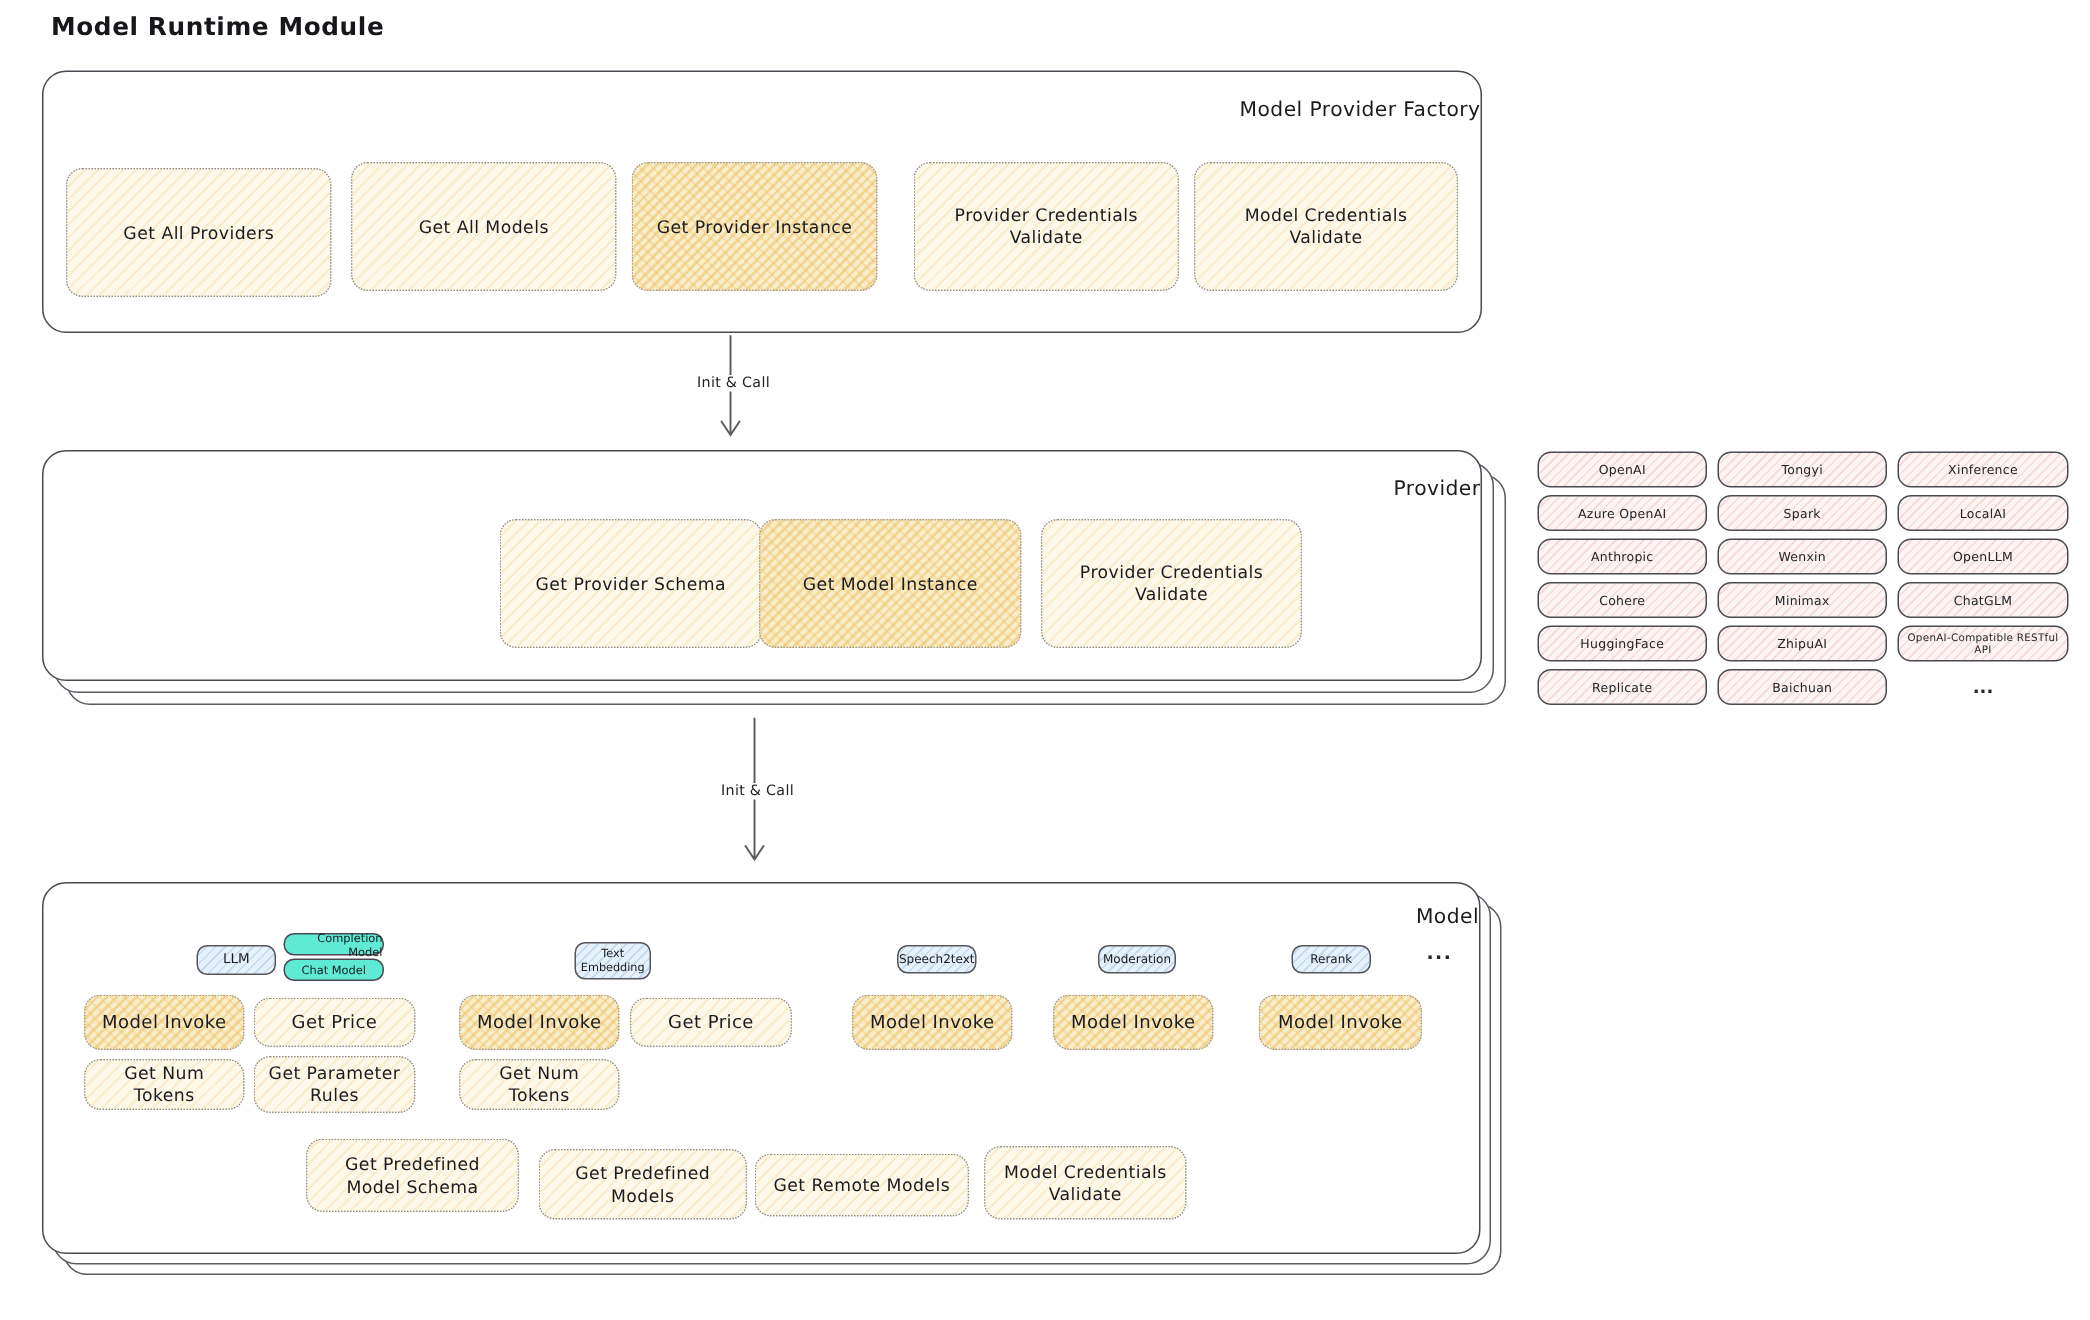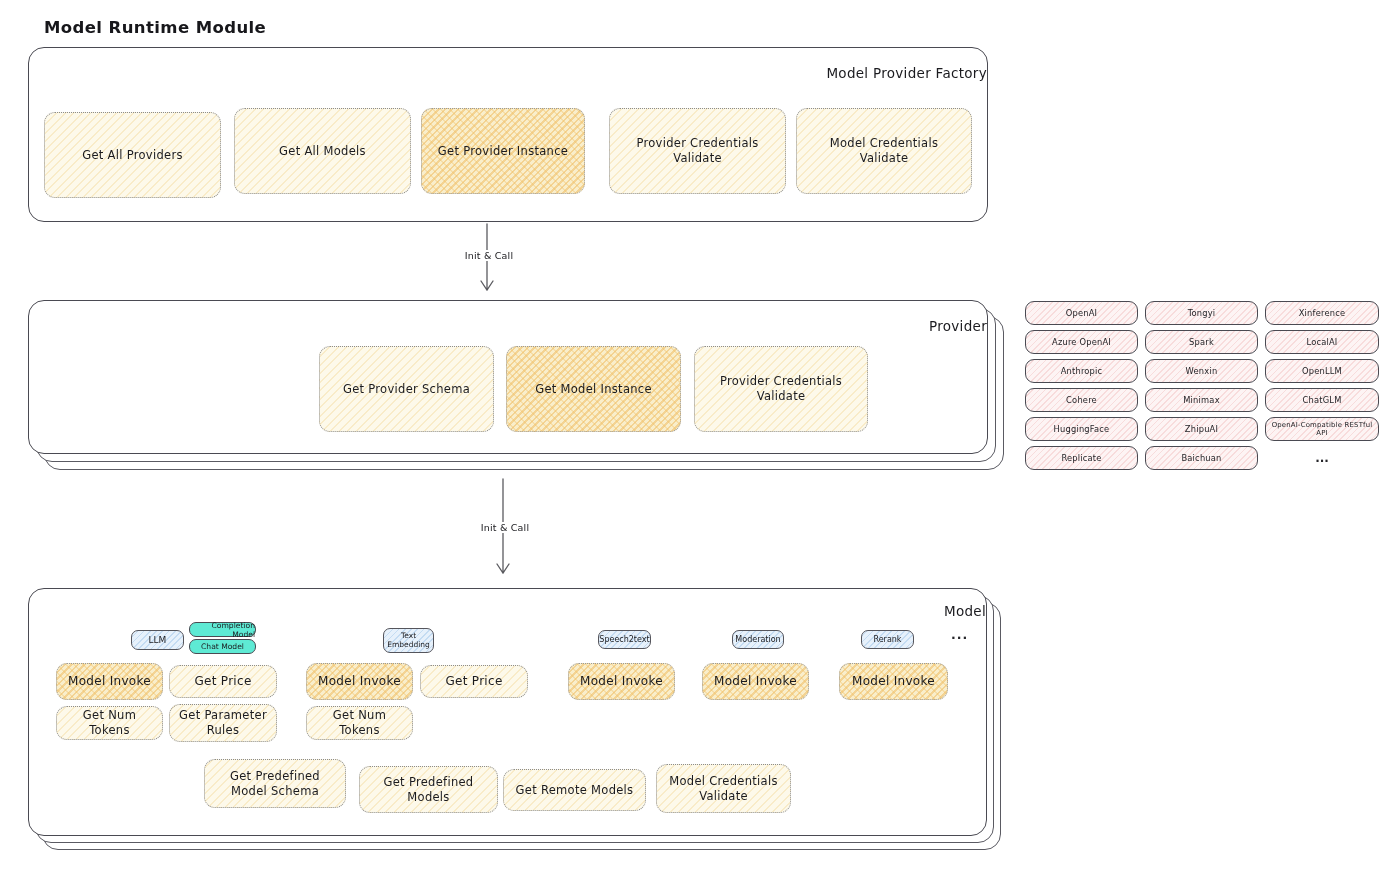--- a/index.html
+++ b/index.html
@@ -2,21 +2,21 @@
 <html><head>
 <meta charset="utf-8">
 <style>
   html,body{margin:0;padding:0;background:#ffffff;}
   .canvas{
     position:relative;width:1393px;height:880px;background:#ffffff;overflow:hidden;
     font-family:"DejaVu Sans",sans-serif;color:#1b1b1f;
   }
   .page-title{
     position:absolute;left:34px;top:8px;font-size:16.5px;font-weight:bold;
-    letter-spacing:.4px;color:#17171b;margin:10px;
+    letter-spacing:.4px;color:#17171b;margin:0;
   }
   
   .panel{
     position:absolute;background:#ffffff;border:1.6px solid #4a4a52;border-radius:16px;
   }
   .stack-layer{
     position:absolute;background:#ffffff;border:1.4px solid #5a5a62;border-radius:16px;
   }
   .panel-title{
     position:absolute;top:17px;left:0;width:100%;text-align:right;
@@ -97,21 +97,21 @@
 
   <svg class="arrow" style="left:477px;top:223px" width="20" height="74" viewBox="0 0 20 74">
     <path d="M10 1 V 66 M4 58 L10 67 L16 58" stroke="#5b5b60" stroke-width="1.3" fill="none" stroke-linecap="round"></path>
   </svg>
   <div class="arrow-label" style="left:457px;top:250px;width:60px">Init &amp; Call</div>
 
   <div class="stack-layer" style="left:44px;top:316px;width:958px;height:152px"></div>
   <div class="stack-layer" style="left:36px;top:308px;width:958px;height:152px"></div>
   <section class="panel" style="left:28px;top:300px;width:958px;height:152px">
     <div class="panel-title">Provider</div>
-    <div class="btn" style="left:290px;top:45px;width:175px;height:86px">Get Provider Schema</div>
+    <div class="btn" style="left:304px;top:45px;width:175px;height:86px">Get Provider Schema</div>
     <div class="btn hl" style="left:477px;top:45px;width:175px;height:86px">Get Model Instance</div>
     <div class="btn" style="left:665px;top:45px;width:174px;height:86px">Provider Credentials Validate</div>
   </section>
 
   <div class="prov-grid" style="left:1025px;top:301px">
     <div class="pill">OpenAI</div>
     <div class="pill">Tongyi</div>
     <div class="pill">Xinference</div>
     <div class="pill">Azure OpenAI</div>
     <div class="pill">Spark</div>

